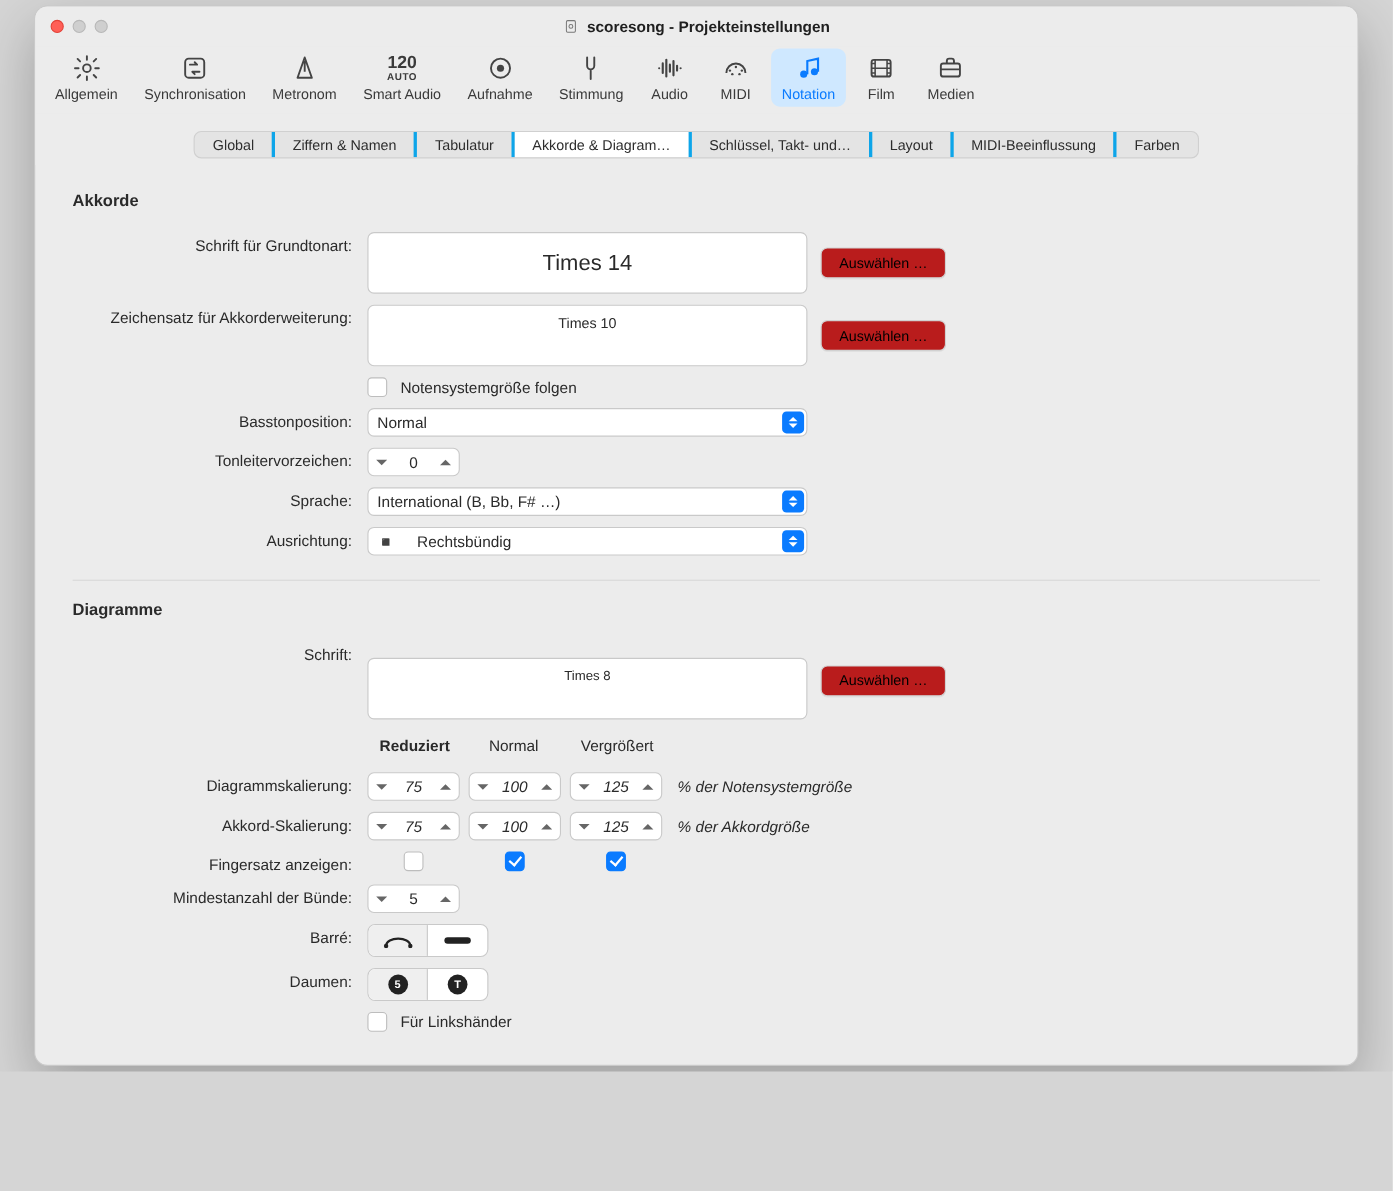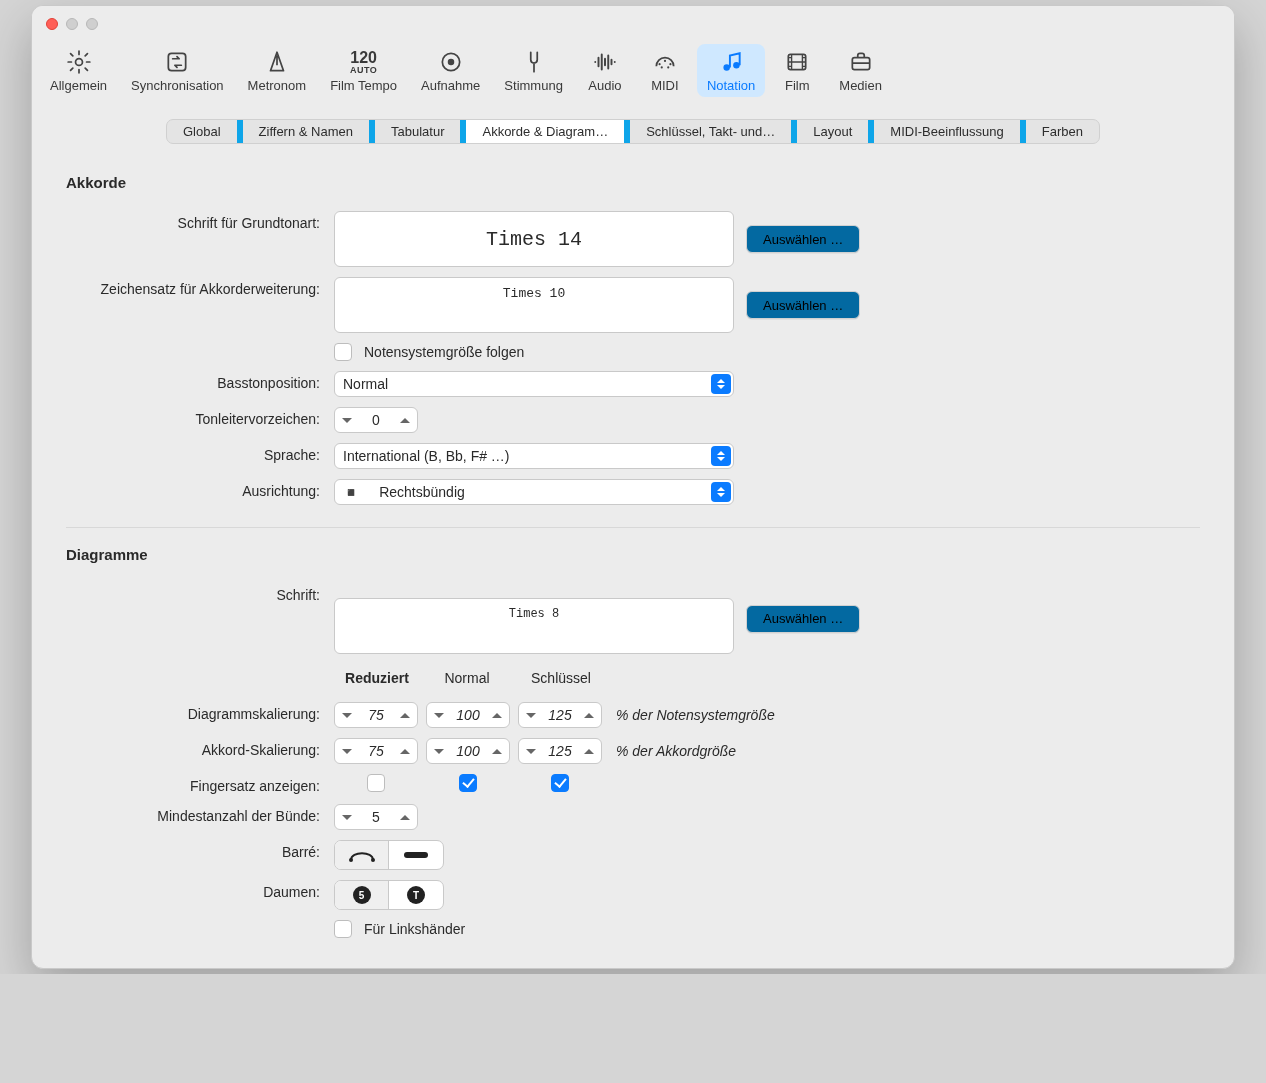--- a/index.html
+++ b/index.html
@@ -28,35 +28,35 @@
   .tl-max{background:#cfcfcf;border:1px solid #b8b8b8;}
   .title{position:absolute;left:0;right:0;text-align:center;font-size:14px;font-weight:600;color:#1f1f1f;pointer-events:none;display:flex;align-items:center;justify-content:center;gap:8px;}
   .toolbar{display:flex;align-items:flex-end;gap:4px;padding:2px 8px 6px 8px;background:var(--win-bg);}
   .tb-item{display:flex;flex-direction:column;align-items:center;padding:4px 10px 4px 10px;border-radius:8px;min-width:56px;font-size:12px;color:#3a3a3a;}
   .tb-item.active{background:var(--accent-light);color:var(--accent);}
   .tb-item.active .tb-label{color:var(--accent);font-weight:500;}
   .tb-ico{width:28px;height:28px;display:flex;align-items:center;justify-content:center;}
   .tb-label{margin-top:2px;font-size:13px;}
   .subtabs{display:flex;align-items:center;padding:16px 28px 6px 28px;background:var(--panel-bg);flex-wrap:nowrap;}
   .subtab-group{display:flex;border-radius:7px;overflow:hidden;background:var(--subtab-bg);border:1px solid #d0d0d0;}
-  .subtab{padding:4px 16px;font-size:13px;color:#2d2d2d;border-right:6px solid #0ea5e9;white-space:nowrap;cursor:default;}
+  .subtab{padding:4px 16px;font-size:13px;color:#2d2d2d;border-right:3px solid #0ea5e9;white-space:nowrap;cursor:default;}
   .subtab:last-child{border-right:none;}
   .subtab.active{background:var(--subtab-active);}
   .content{padding:6px 34px 30px 34px;}
   .section{margin-top:18px;}
   .section-title{font-size:15px;font-weight:700;margin-bottom:20px;}
   .row{display:flex;align-items:flex-start;}
   .row + .row{margin-top:10px;}
   .label-col{width:268px;min-width:268px;text-align:right;padding-right:14px;font-size:14px;color:#2a2a2a;padding-top:4px;}
   .field-col{display:flex;align-items:center;gap:12px;flex-wrap:wrap;}
-  .fontbox{width:400px;background:var(--field-bg);border:1px solid var(--field-border);border-radius:6px;display:flex;align-items:center;justify-content:center;font-family:Liberation Mono, monospace;}
+  .fontbox{width:400px;background:var(--field-bg);border:1px solid var(--field-border);border-radius:6px;display:flex;align-items:center;justify-content:center;font-family:Liberation Sans, sans-serif;}
   .fontbox.tall{height:56px;}
   .fontbox.small{height:56px;font-size:13px;align-items:flex-start;padding-top:8px;}
   .fontbox.large{font-size:20px;}
-  .select-btn{height:28px;padding:0 16px;font-size:13px;background:#0369a1;border:1px solid #d1d1d1;border-radius:6px;box-shadow:0 1px 0 rgba(0,0,0,.05);display:flex;align-items:center;}
+  .select-btn{height:28px;padding:0 16px;font-size:13px;background:#b91c1c;border:1px solid #d1d1d1;border-radius:6px;box-shadow:0 1px 0 rgba(0,0,0,.05);display:flex;align-items:center;}
   .checkbox{width:18px;height:18px;border:1px solid #bdbdbd;border-radius:4px;background:#fff;display:inline-flex;align-items:center;justify-content:center;}
   .checkbox.checked{background:var(--accent);border-color:var(--accent);}
   .checkbox.checked::after{content:'';width:9px;height:5px;border:2px solid #fff;border-top:none;border-right:none;transform:rotate(-50deg);margin-top:-3px;}
   .popup{height:26px;width:400px;background:#fff;border:1px solid var(--field-border);border-radius:6px;display:flex;align-items:center;padding:0 8px;font-size:14px;position:relative;}
   .popup .caret{position:absolute;right:2px;top:2px;bottom:2px;width:20px;background:var(--accent);border-radius:4px;display:flex;flex-direction:column;align-items:center;justify-content:center;gap:0;}
   .popup .caret::before,.popup .caret::after{content:'';width:0;height:0;border-left:4px solid transparent;border-right:4px solid transparent;}
   .popup .caret::before{border-bottom:4px solid #fff;margin-bottom:1px;}
   .popup .caret::after{border-top:4px solid #fff;margin-top:1px;}
   .stepper{display:flex;align-items:center;width:84px;height:26px;background:#fff;border:1px solid var(--field-border);border-radius:6px;overflow:hidden;}
   .stepper .st-btn{width:24px;height:100%;display:flex;align-items:center;justify-content:center;color:#4a4a4a;}
@@ -86,20 +86,27 @@
 <body>
 
 <div class="window">
 
   <div class="titlebar">
     <div class="traffic">
       <span class="tl-close"></span>
       <span class="tl-min"></span>
       <span class="tl-max"></span>
     </div>
+    <div class="title">
+      <svg class="tico" viewBox="0 0 24 24">
+          <rect x="5" y="3" width="14" height="18" rx="2" fill="none" stroke="#777" stroke-width="1.6"></rect>
+          <circle cx="12" cy="12" r="3" fill="none" stroke="#777" stroke-width="1.6"></circle>
+        </svg>
+      <span>scoresong - Projekteinstellungen</span>
+    </div>
   </div>
 
   <div class="toolbar">
     <div class="tb-item">
       <span class="tb-ico ico">
           <svg width="26" height="26" viewBox="0 0 24 24">
             <circle cx="12" cy="12" r="3.2" fill="none" stroke="#444" stroke-width="1.6"></circle>
             <path d="M12 2v3M12 19v3M4.2 4.2l2.1 2.1M17.7 17.7l2.1 2.1M2 12h3M19 12h3M4.2 19.8l2.1-2.1M17.7 6.3l2.1-2.1" stroke="#444" stroke-width="1.6" stroke-linecap="round"></path>
           </svg>
         </span>
@@ -120,21 +127,21 @@
             <path d="M12 3l6 17H6L12 3z M12 6v9" fill="none" stroke="#444" stroke-width="1.6" stroke-linejoin="round"></path>
           </svg>
         </span>
       <span class="tb-label">Metronom</span>
     </div>
     <div class="tb-item">
       <span class="tb-ico" style="flex-direction:column;display:flex;align-items:center;line-height:1.0;">
         <span style="font-size:16px;font-weight:600;">120</span>
         <span style="font-size:9px;font-weight:600;letter-spacing:0.5px;">AUTO</span>
       </span>
-      <span class="tb-label">Film Tempo</span>
+      <span class="tb-label">Smart Audio</span>
     </div>
     <div class="tb-item">
       <span class="tb-ico ico">
           <svg width="26" height="26" viewBox="0 0 24 24">
             <circle cx="12" cy="12" r="8" fill="none" stroke="#444" stroke-width="1.6"></circle>
             <circle cx="12" cy="12" r="3" fill="#444"></circle>
           </svg>
         </span>
       <span class="tb-label">Aufnahme</span>
     </div>
@@ -295,21 +302,21 @@
           <div class="fontbox small" style="font-size:12px;margin-top:15px;">Times 8</div>
           <button class="select-btn">Auswählen …</button>
         </div>
       </div>
 
       <div class="row" style="margin-top:16px;">
         <div class="label-col"></div>
         <div class="field-col mini-headers" style="gap:0;">
           <div class="mini-head" style="width:86px;font-weight:bold;">Reduziert</div>
           <div class="mini-head" style="width:94px;">Normal</div>
-          <div class="mini-head" style="width:94px;">Schlüssel</div>
+          <div class="mini-head" style="width:94px;">Vergrößert</div>
         </div>
       </div>
 
       <div class="row">
         <div class="label-col">Diagrammskalierung:</div>
         <div class="field-col grid-row">
           <div class="stepper">
               <span class="st-btn st-down"></span>
               <span class="st-val">75</span>
               <span class="st-btn st-up"></span>

